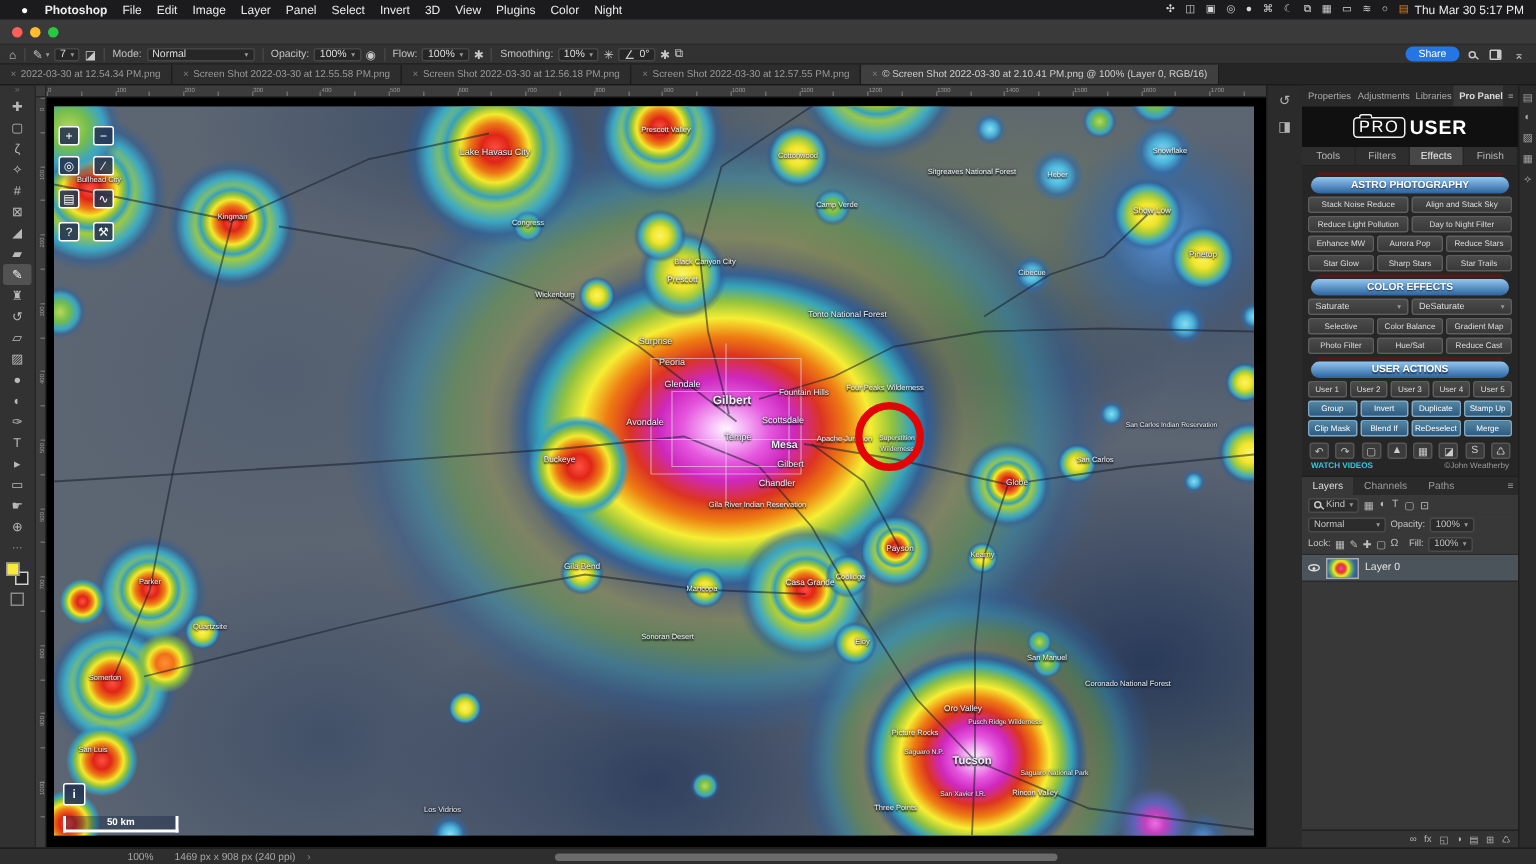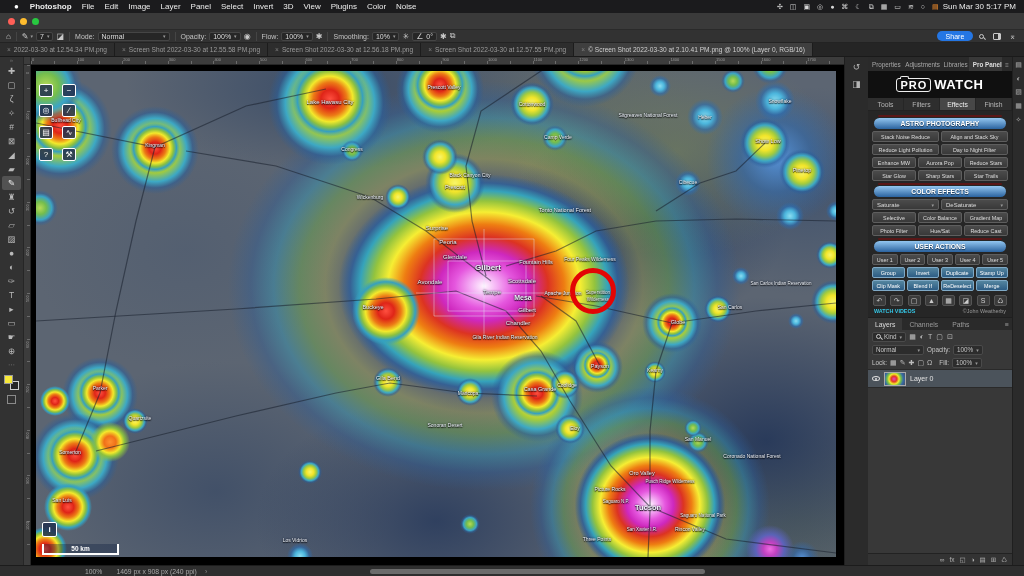--- a/index.html
+++ b/index.html
@@ -97,21 +97,21 @@
 .infobtn{position:absolute;left:6px;top:451px;width:15px;height:15px;background:rgba(36,50,80,.88);border:1.5px solid #fff;border-radius:2px;color:#fff;font-size:8px;font-weight:bold;display:flex;align-items:center;justify-content:center;z-index:5}
 
 .dock1{width:24px;background:#2b2b2b;border-left:1px solid #1f1f1f;display:flex;flex-direction:column;align-items:center;padding-top:5px;gap:7px;color:#b5b5b5;font-size:9px;flex-shrink:0}
 .dock2{width:12px;background:#2b2b2b;border-left:1px solid #1f1f1f;display:flex;flex-direction:column;align-items:center;padding-top:4px;gap:6px;color:#a8a8a8;font-size:7px;flex-shrink:0}
 .panelcol{width:144px;background:#323232;display:flex;flex-direction:column;flex-shrink:0;font-size:7px}
 .ptabbar{height:14px;background:#2a2a2a;display:flex;align-items:center;color:#a8a8a8;font-size:6.3px}
 .ptab{padding:0 4px;height:100%;display:flex;align-items:center;white-space:nowrap;overflow:hidden}
 .ptab.active{background:#383838;color:#ddd;font-weight:bold}
 .pmenu{margin-left:auto;padding:0 3px;color:#999}
 .pp-logo{height:27px;background:#101010;display:flex;align-items:center;justify-content:center;gap:3px;color:#fff}
-.cambox{border:1.5px solid #efefef;border-radius:3px;padding:0px 3px;font-weight:bold;font-size:11px;letter-spacing:1px;position:relative}
+.cambox{border:1.5px solid #efefef;border-radius:3px;padding:0px 3px;font-weight:normal;font-size:11px;letter-spacing:1px;position:relative}
 .cambox::before{content:"";position:absolute;top:-3px;left:3px;width:7px;height:2.5px;background:#101010;border:1.5px solid #efefef;border-bottom:none;border-radius:2px 2px 0 0}
 .pp-panel{font-weight:bold;font-size:13px;letter-spacing:.5px}
 .pp-tabs{height:13px;background:#2e2e2e;display:flex;border-bottom:1px solid #222}
 .pp-tab{flex:1;display:flex;align-items:center;justify-content:center;color:#b5b5b5;font-size:6.8px;border-right:1px solid #262626}
 .pp-tab.active{background:#474747;color:#eee}
 .pp-body{background:#262626;padding:2px 4px 1px;display:flex;flex-direction:column}
 .sec-div{height:2px;background:#5a1717;border-radius:1px;margin:2px 6px 0}
 .sec-header{height:11px;margin:1px 2px 0;border-radius:6px;background:linear-gradient(#93c6f0,#2b639f);color:#fff;font-size:6.8px;font-weight:bold;display:flex;align-items:center;justify-content:center;text-shadow:0 1px 1px #16314d}
 .btnrow{display:flex;gap:2px;margin-top:2px}
 .pbtn{flex:1;height:11px;background:linear-gradient(#4b4b4b,#393939);border:1px solid #5e5e5e;border-radius:2px;color:#ddd;font-size:5.4px;display:flex;align-items:center;justify-content:center;white-space:nowrap;overflow:hidden;padding:0 1px}
@@ -154,38 +154,38 @@
       <span class="mitem">Edit</span>
       <span class="mitem">Image</span>
       <span class="mitem">Layer</span>
       <span class="mitem">Panel</span>
       <span class="mitem">Select</span>
       <span class="mitem">Invert</span>
       <span class="mitem">3D</span>
       <span class="mitem">View</span>
       <span class="mitem">Plugins</span>
       <span class="mitem">Color</span>
-      <span class="mitem">Noise</span>
+      <span class="mitem">Night</span>
     </span>
   <div class="mstatus">
       <span class="micon">✣</span>
       <span class="micon">◫</span>
       <span class="micon">▣</span>
       <span class="micon">◎</span>
       <span class="micon">●</span>
       <span class="micon">⌘</span>
       <span class="micon">☾</span>
       <span class="micon">⧉</span>
       <span class="micon">▦</span>
       <span class="micon">▭</span>
       <span class="micon">≋</span>
       <span class="micon">○</span>
       <span class="micon orange">▤</span>
     </div>
-  <span class="clock">Sun Mar 30  5:17 PM</span>
+  <span class="clock">Thu Mar 30  5:17 PM</span>
 </div>
 
 <div class="titlebar">
   <div class="lights">
     <span class="light l-red"></span>
     <span class="light l-yel"></span>
     <span class="light l-grn"></span>
   </div>
 </div>
 
@@ -572,21 +572,21 @@
   <div class="panelcol">
     <div class="ptabbar">
         <div class="ptab">Properties</div>
         <div class="ptab">Adjustments</div>
         <div class="ptab">Libraries</div>
         <div class="ptab active">Pro Panel</div>
         <span class="pmenu">≡</span>
       </div>
     <div class="pp-logo">
       <span class="cambox">PRO</span>
-      <span class="pp-panel">WATCH</span>
+      <span class="pp-panel">USER</span>
     </div>
     <div class="pp-tabs">
         <div class="pp-tab">Tools</div>
         <div class="pp-tab">Filters</div>
         <div class="pp-tab active">Effects</div>
         <div class="pp-tab">Finish</div>
       </div>
     <div class="pp-body">
         <div class="sec-div"></div>
         <div class="sec-header">ASTRO PHOTOGRAPHY</div>

